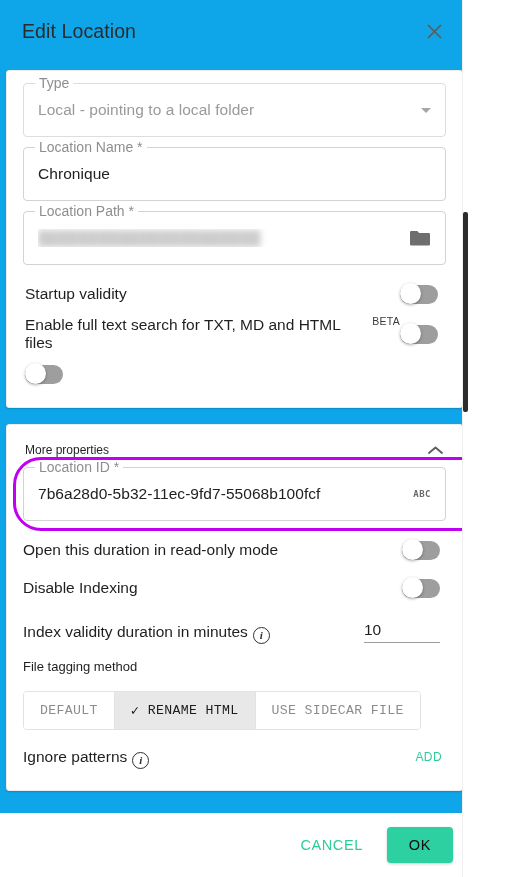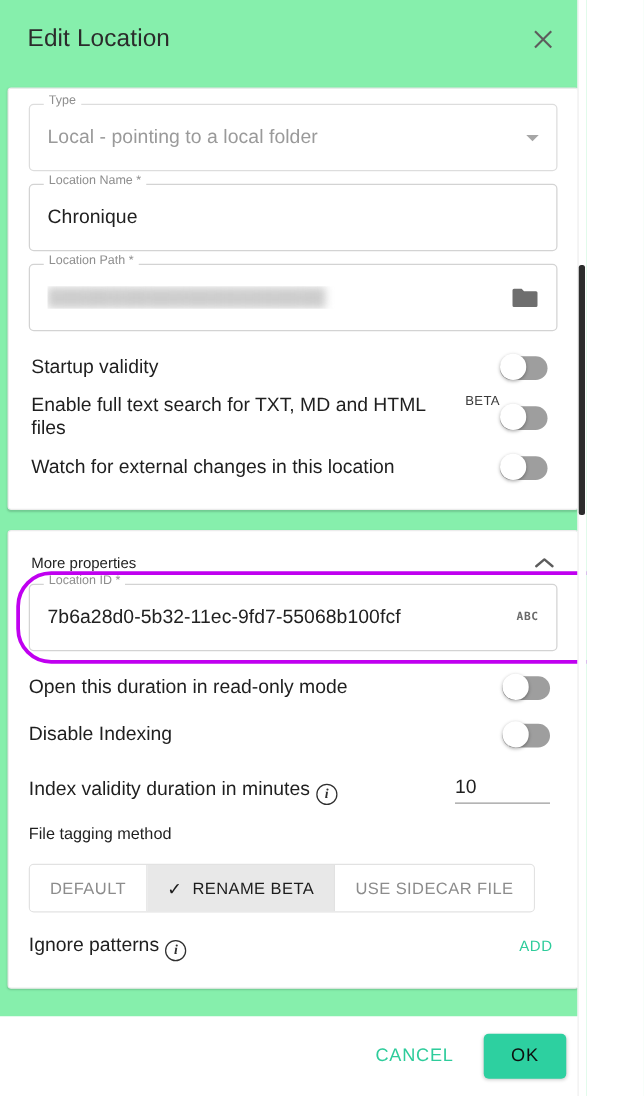--- a/index.html
+++ b/index.html
@@ -7,21 +7,21 @@
     margin: 0; padding: 0;
     width: 515px; height: 877px;
     background: #ffffff;
     font-family: "Liberation Sans", sans-serif;
     -webkit-font-smoothing: antialiased;
   }
   #dialog {
     position: relative;
     width: 469px;
     height: 877px;
-    background: #86efac;
+    background: #0ea5e9;
     overflow: hidden;
   }
 
   
   .dialog-header {
     position: relative;
     height: 62px;
     padding: 0 22px;
     display: flex;
     align-items: center;
@@ -67,21 +67,21 @@
     padding: 0 14px;
     background: #fff;
   }
   .field.disabled { border-color: #dddddd; }
   .field-legend {
     position: absolute;
     top: -8px;
     left: 11px;
     background: #fff;
     padding: 0 4px;
-    font-size: 10px;
+    font-size: 14px;
     color: #8e8e8e;
     line-height: 1;
     white-space: nowrap;
   }
   .field-value {
     font-size: 15.5px;
     color: #212121;
     letter-spacing: .05px;
     flex: 1;
     overflow: hidden;
@@ -194,20 +194,21 @@
     color: #1f1f1f;
   }
 
   
   .btn-group {
     display: inline-flex;
     border: 1px solid #e2e2e2;
     border-radius: 4px;
     overflow: hidden;
     margin-top: 6px;
+    font-family: Liberation Mono, monospace;
   }
   .btn-group .gbtn {
     padding: 11px 16px;
     font-size: 13.2px;
     letter-spacing: .35px;
     color: #8c8c8c;
     background: #fff;
     border-right: 1px solid #e2e2e2;
     cursor: pointer;
     display: flex;
@@ -360,21 +361,20 @@
         <div class="row-label">
           <span>Enable full text search for TXT, MD and HTML files</span>
           <span class="beta-sup">BETA</span>
         </div>
         <div class="toggle">
             <span class="knob"></span>
           </div>
       </div>
 
       <div class="row">
-        <div class="row-label">Watch for external changes in this location</div>
         <div class="toggle">
             <span class="knob"></span>
           </div>
       </div>
     </div>
   </div>
 
   <div class="card" id="card-more">
 
     <div class="more-header">
@@ -420,21 +420,21 @@
 
     <div style="padding:4px 0 0 0">
       <div class="row-label" style="min-height:30px;display:block;font-size:13px;color:#1f1f1f;padding-top:4px">File tagging method</div>
 
       <div class="btn-group">
         <div class="gbtn">
           <span>DEFAULT</span>
         </div>
         <div class="gbtn selected">
           <span class="check-glyph">✓</span>
-          <span>RENAME BETA</span>
+          <span>RENAME HTML</span>
         </div>
         <div class="gbtn">
           <span>USE SIDECAR FILE</span>
         </div>
       </div>
     </div>
 
     <div class="row" style="margin-top:8px">
       <div class="row-label">
         <span>Ignore patterns</span>

